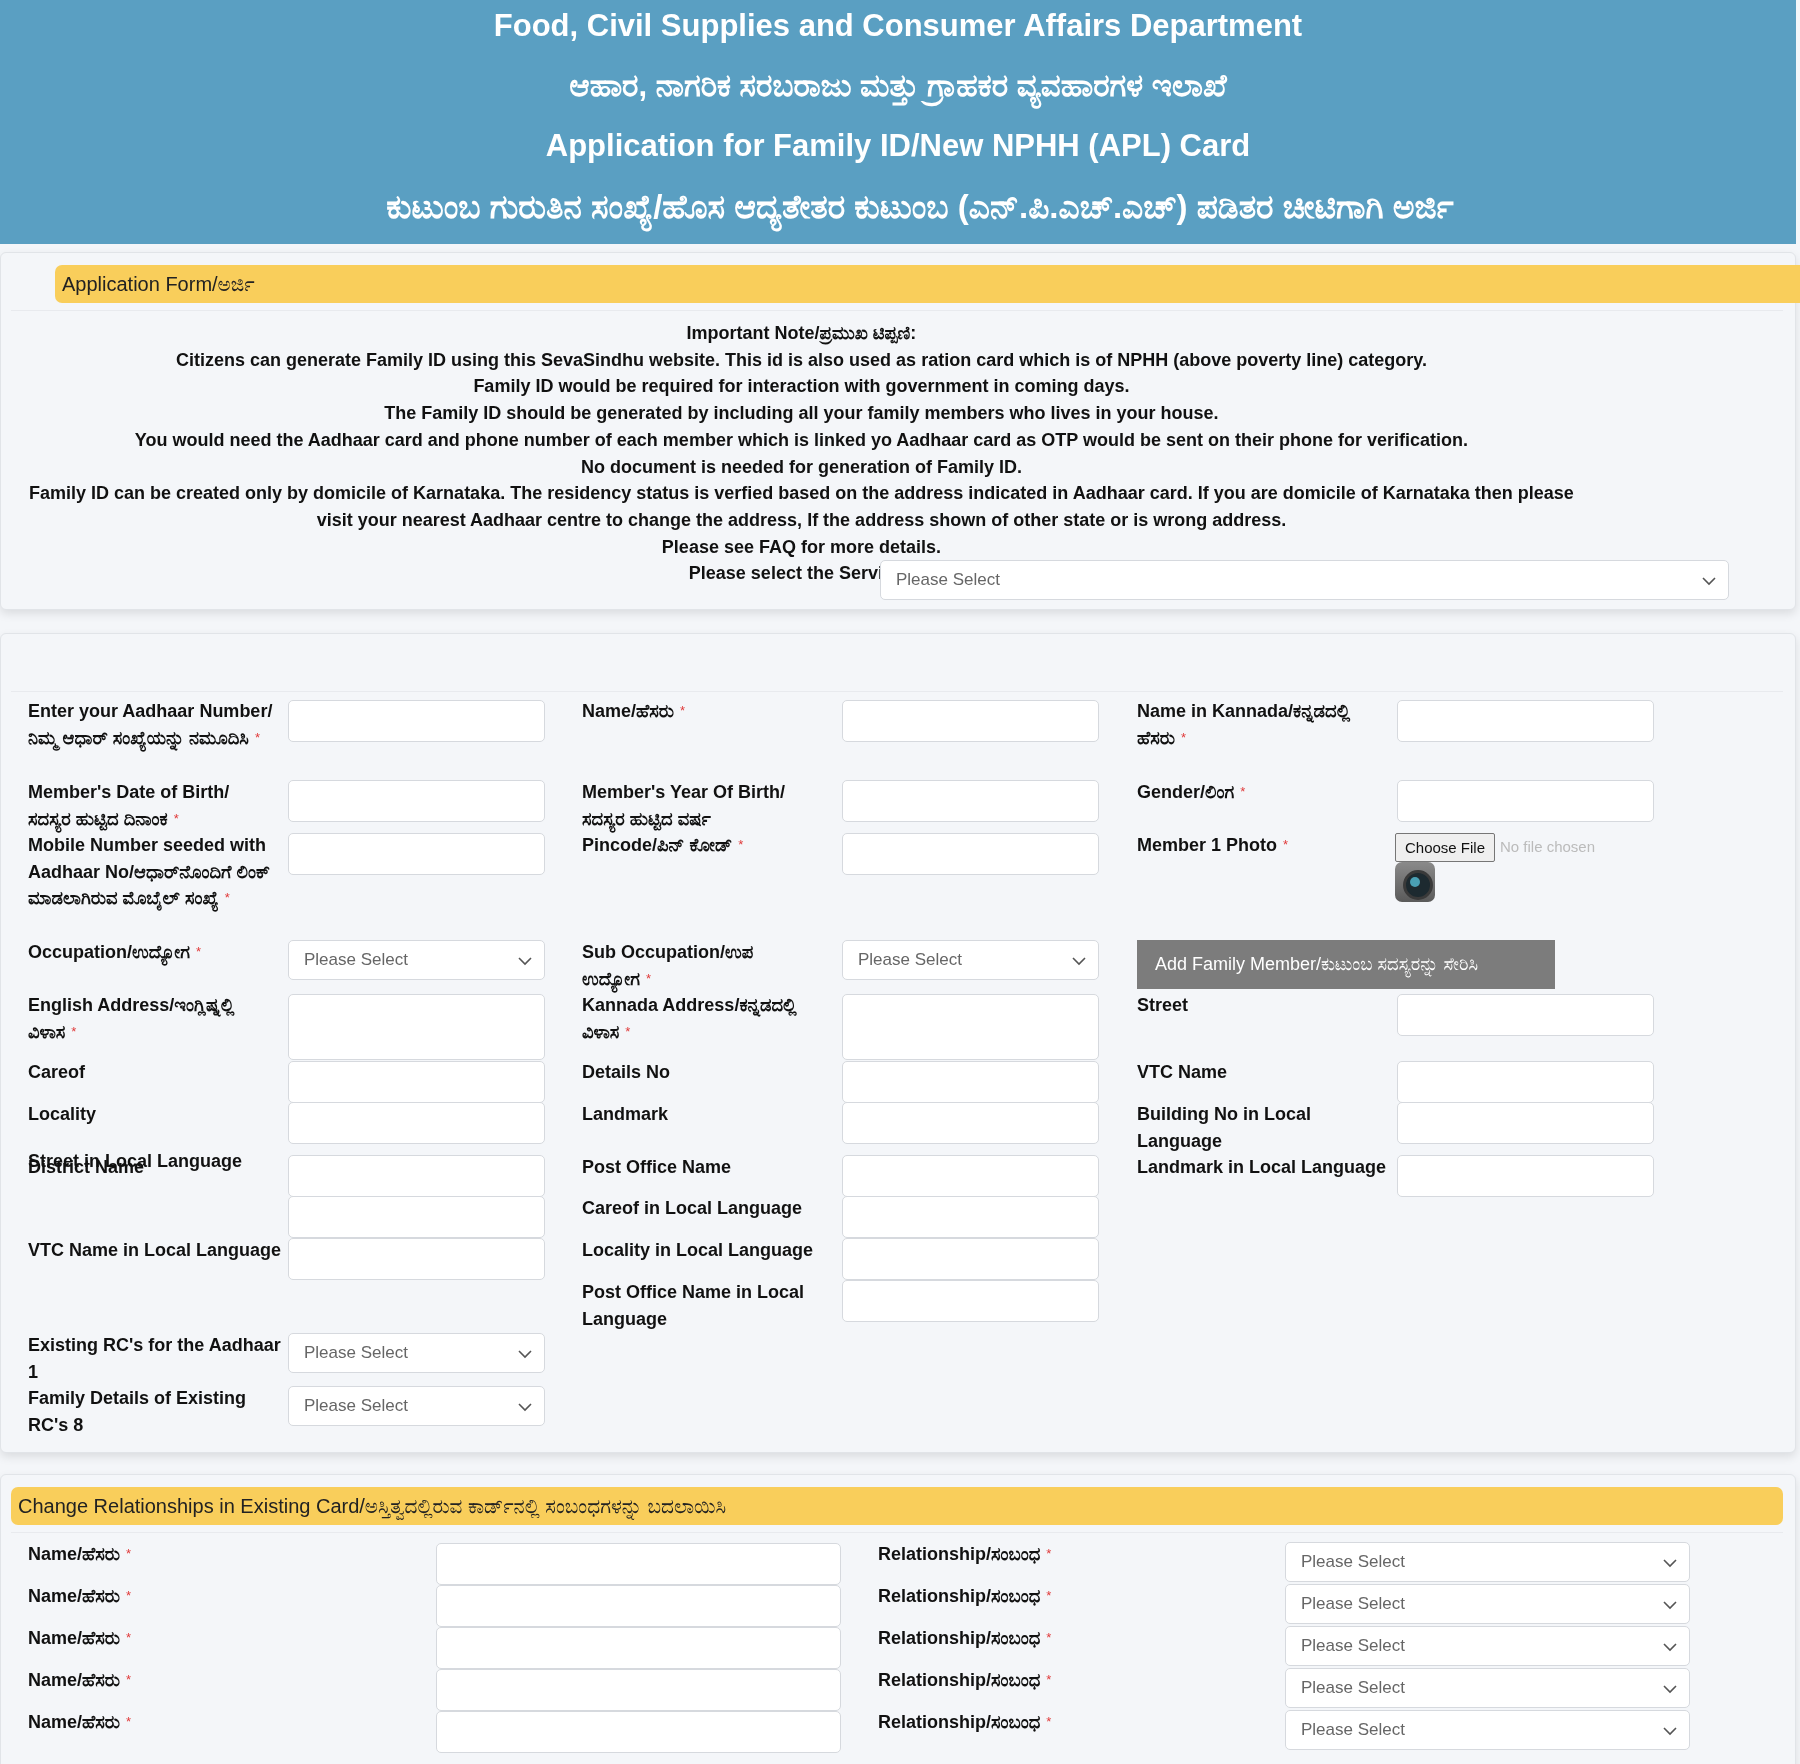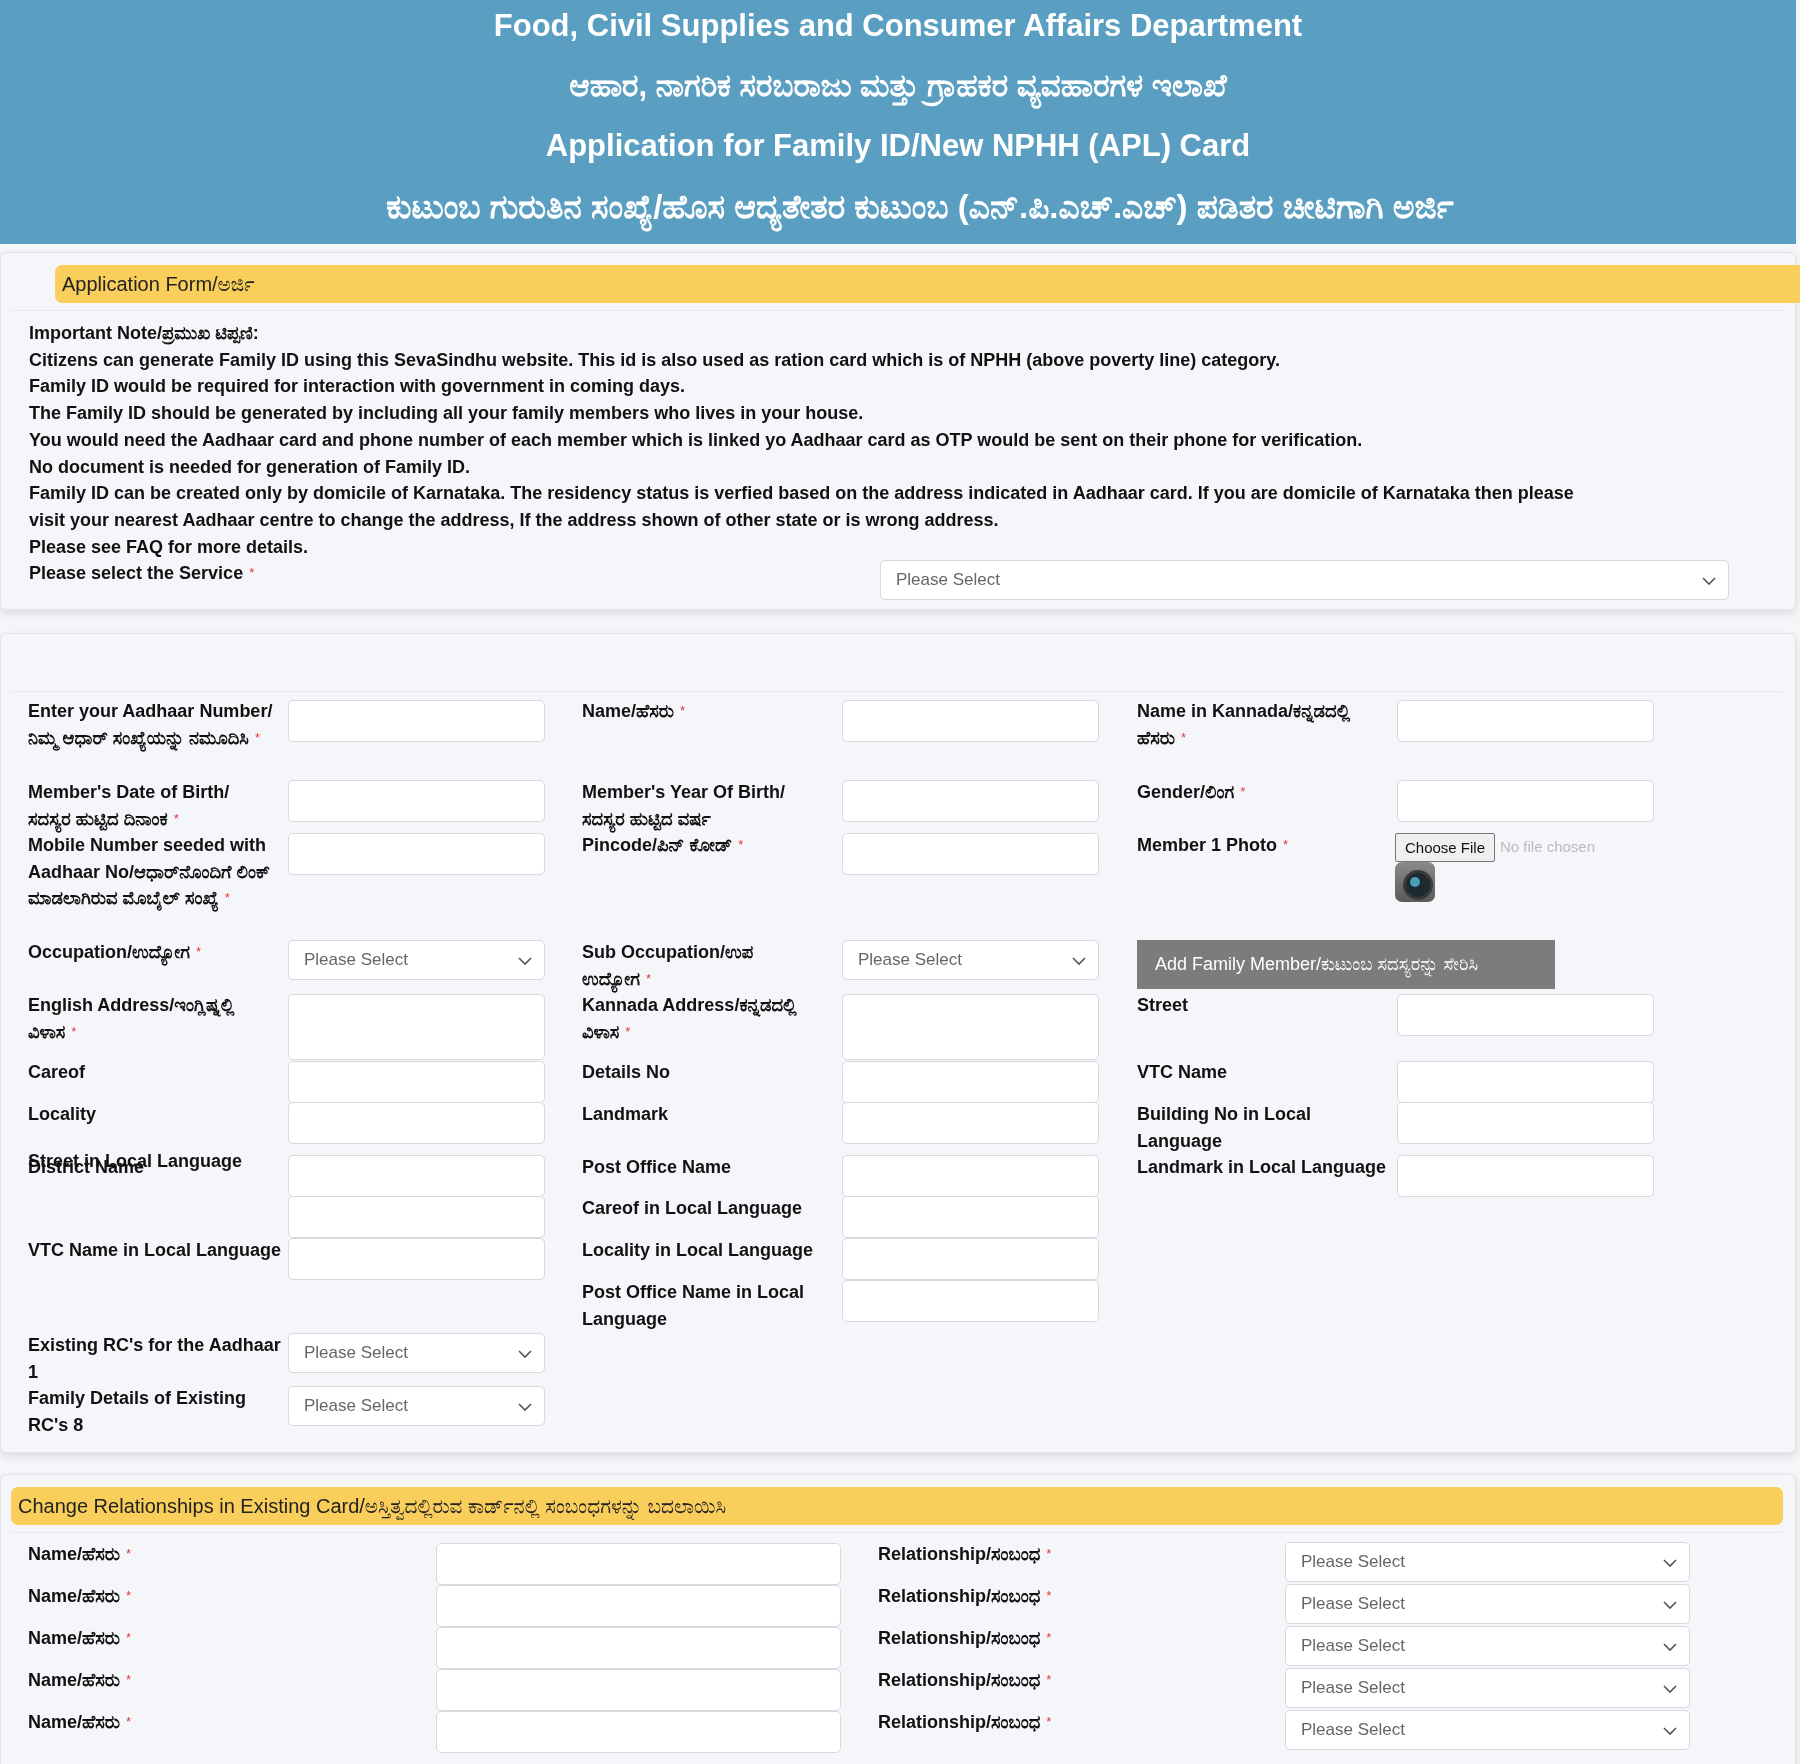--- a/index.html
+++ b/index.html
@@ -11,21 +11,21 @@
   .h1 { top: 8px; font-size: 31px; }
   .h2 { top: 68px; font-size: 31px; }
   .h3 { top: 128px; font-size: 31px; }
   .h4 { top: 188px; font-size: 33px; padding-left: 44px; }
 
   .card { position: absolute; left: 0; width: 1796px; background: #f4f6f9; border: 1px solid #e1e4e8; border-radius: 6px; box-shadow: 0 4px 10px rgba(0,0,0,0.10); }
   .band { position: absolute; left: 10px; width: 1772px; height: 38px; background: #f9ce5b; border-radius: 7px; font-size: 20px; color: #222; padding-left: 7px; line-height: 38px; }
   .band-sep { position: absolute; left: 10px; width: 1772px; height: 1px; background: #e8eaee; }
 
   .note { position: absolute; left: 28px; font-size: 18px; font-weight: bold; line-height: 26.7px; color: #111; }
-  .note .ln { display: block; white-space: nowrap; }
+  .note .ln { display: block; white-space: nowrap; text-align: center; }
 
   .lbl { position: absolute; font-size: 18px; font-weight: bold; line-height: 26.5px; color: #111; }
   .req { color: #e03a3a; font-size: 13px; vertical-align: top; margin-left: 6px; font-weight: normal; }
 
   .inp { position: absolute; height: 42px; background: #fff; border: 1px solid #d6d9de; border-radius: 5px; }
   .sel { position: absolute; height: 40px; background: #fff; border: 1px solid #d6d9de; border-radius: 5px; font-size: 17px; color: #666; padding-left: 15px; line-height: 38px; }
   .sel .chev { position: absolute; right: 12px; top: 13px; width: 14px; height: 14px; }
 
   .filebtn { position: absolute; left: 1395px; top: 833px; height: 29px; padding: 0 9px; background: #efefef; border: 1px solid #767676; border-radius: 2px; font-size: 15px; line-height: 27px; color: #111; }
   .filetxt { position: absolute; left: 1500px; top: 838px; font-size: 15px; color: #bbb; }

